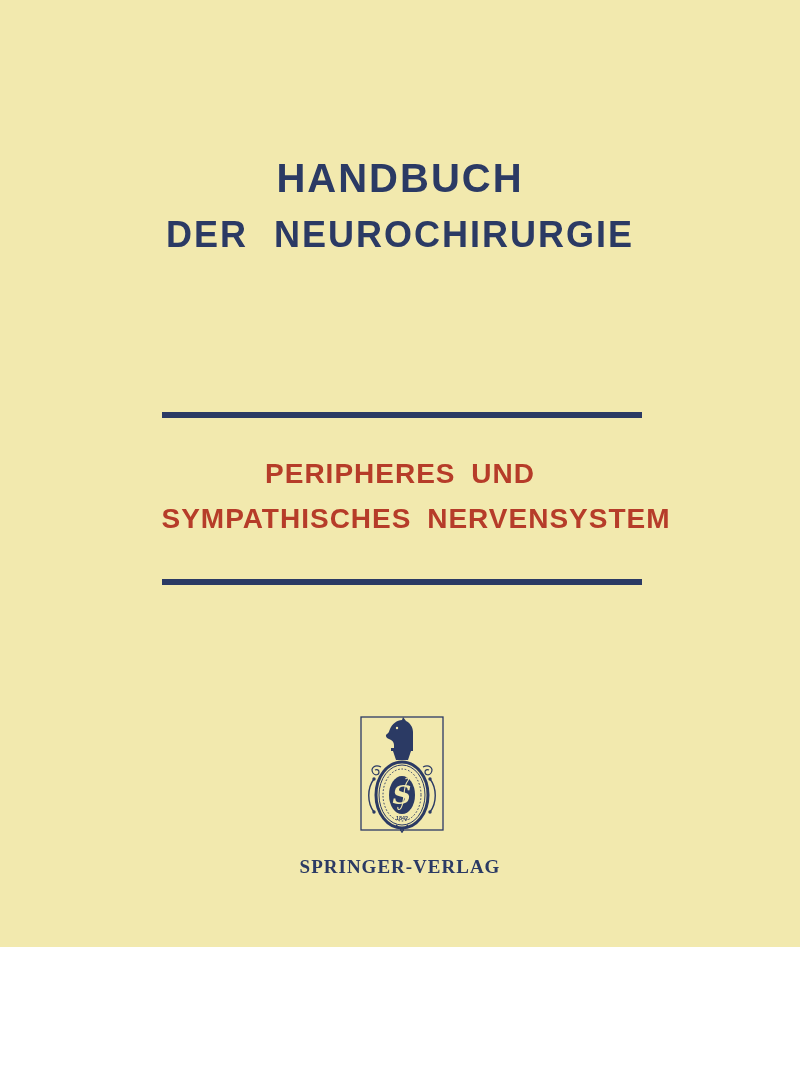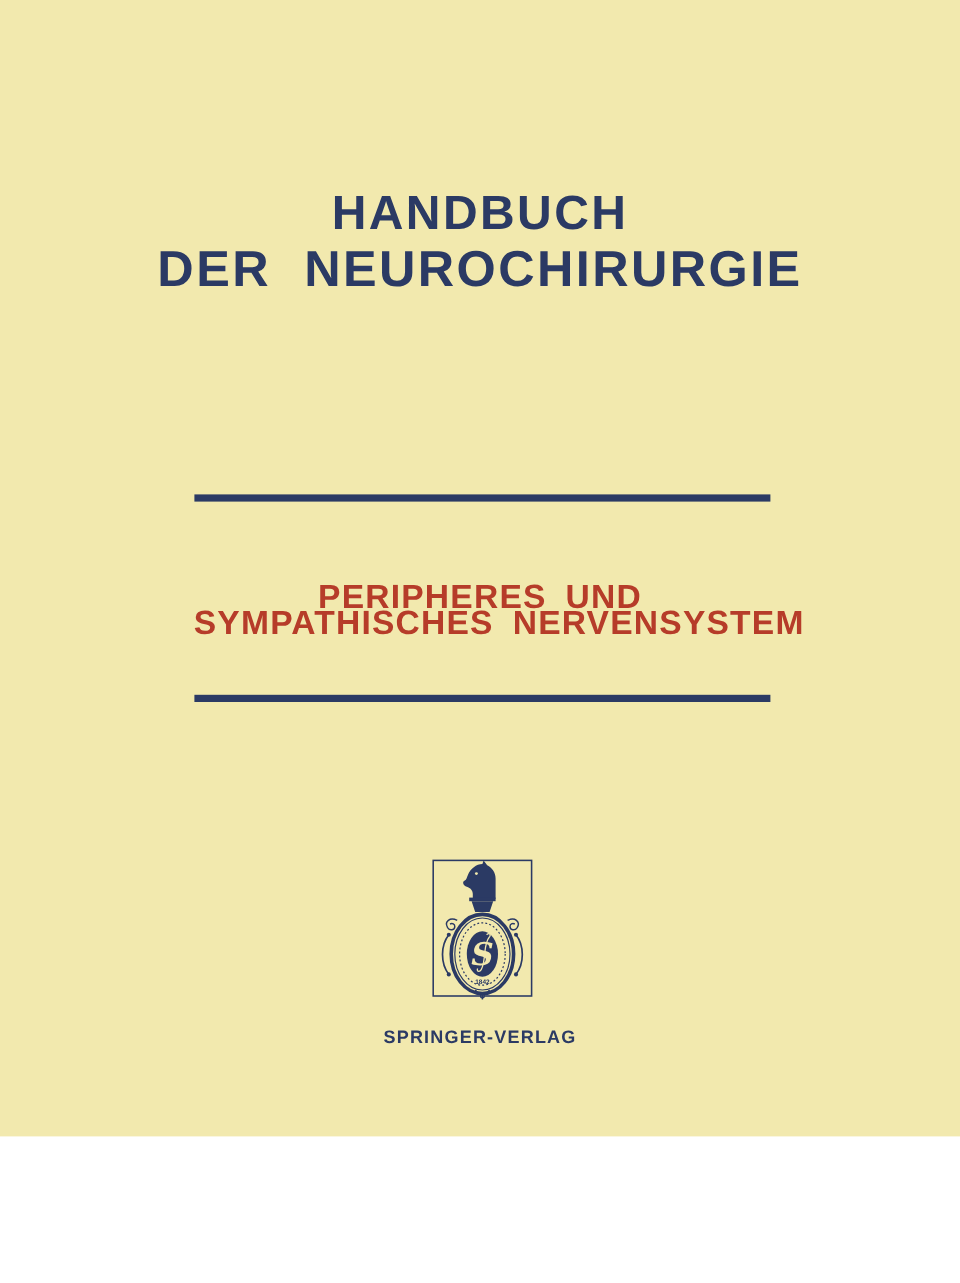--- a/index.html
+++ b/index.html
@@ -7,33 +7,33 @@
     position:relative;
     width:800px;height:947px;
     background:var(--bg,#f2e9ae);
     font-family:"Liberation Sans",sans-serif;
     font-weight:bold;
     color:var(--navy,#2b3a64);
     overflow:hidden;
   }
   .line{position:absolute;left:0;right:0;text-align:center;white-space:nowrap;}
   .series-title-1{top:156px;font-size:40px;letter-spacing:2px;}
-  .series-title-2{top:200px;font-size:42px;letter-spacing:2px;word-spacing:14px;}
+  .series-title-2{top:214px;font-size:36px;letter-spacing:2px;word-spacing:14px;}
   .volume-line{top:303px;font-size:20px;letter-spacing:1px;}
   .rule{
     position:absolute;left:162px;width:480px;height:6px;
     background:var(--navy,#2b3a64);
   }
   .rule-top{top:412px;}
   .rule-bottom{top:579px;}
-  .vol-title-1{top:458px;font-size:28px;letter-spacing:1px;word-spacing:7px;color:var(--red,#b63c29);margin-top:24px;}
+  .vol-title-1{top:458px;font-size:28px;letter-spacing:1px;word-spacing:7px;color:var(--red,#b63c29);}
   .vol-title-2{top:503px;font-size:28px;letter-spacing:1px;word-spacing:7px;color:var(--red,#b63c29);margin-left:32px;}
   .logo-wrap{position:absolute;top:715px;left:359px;width:86px;height:120px;}
   .logo-wrap svg{display:block;color:var(--navy,#35466f);}
-  .publisher-name{top:856px;font-size:15px;letter-spacing:1px;}
+  .publisher-name{top:856px;font-size:19px;letter-spacing:1px;font-family:Liberation Serif, serif;}
   .publisher-cities{top:884px;font-size:21px;letter-spacing:1px;word-spacing:3px;}
 </style>
 </head>
 <body>
 
 <div class="cover" style="--bg: #f2e9ae; --navy: #2b3a64; --red: #b63c29;">
 
   <div class="line series-title-1">HANDBUCH</div>
   <div class="line series-title-2">DER NEUROCHIRURGIE</div>
 

